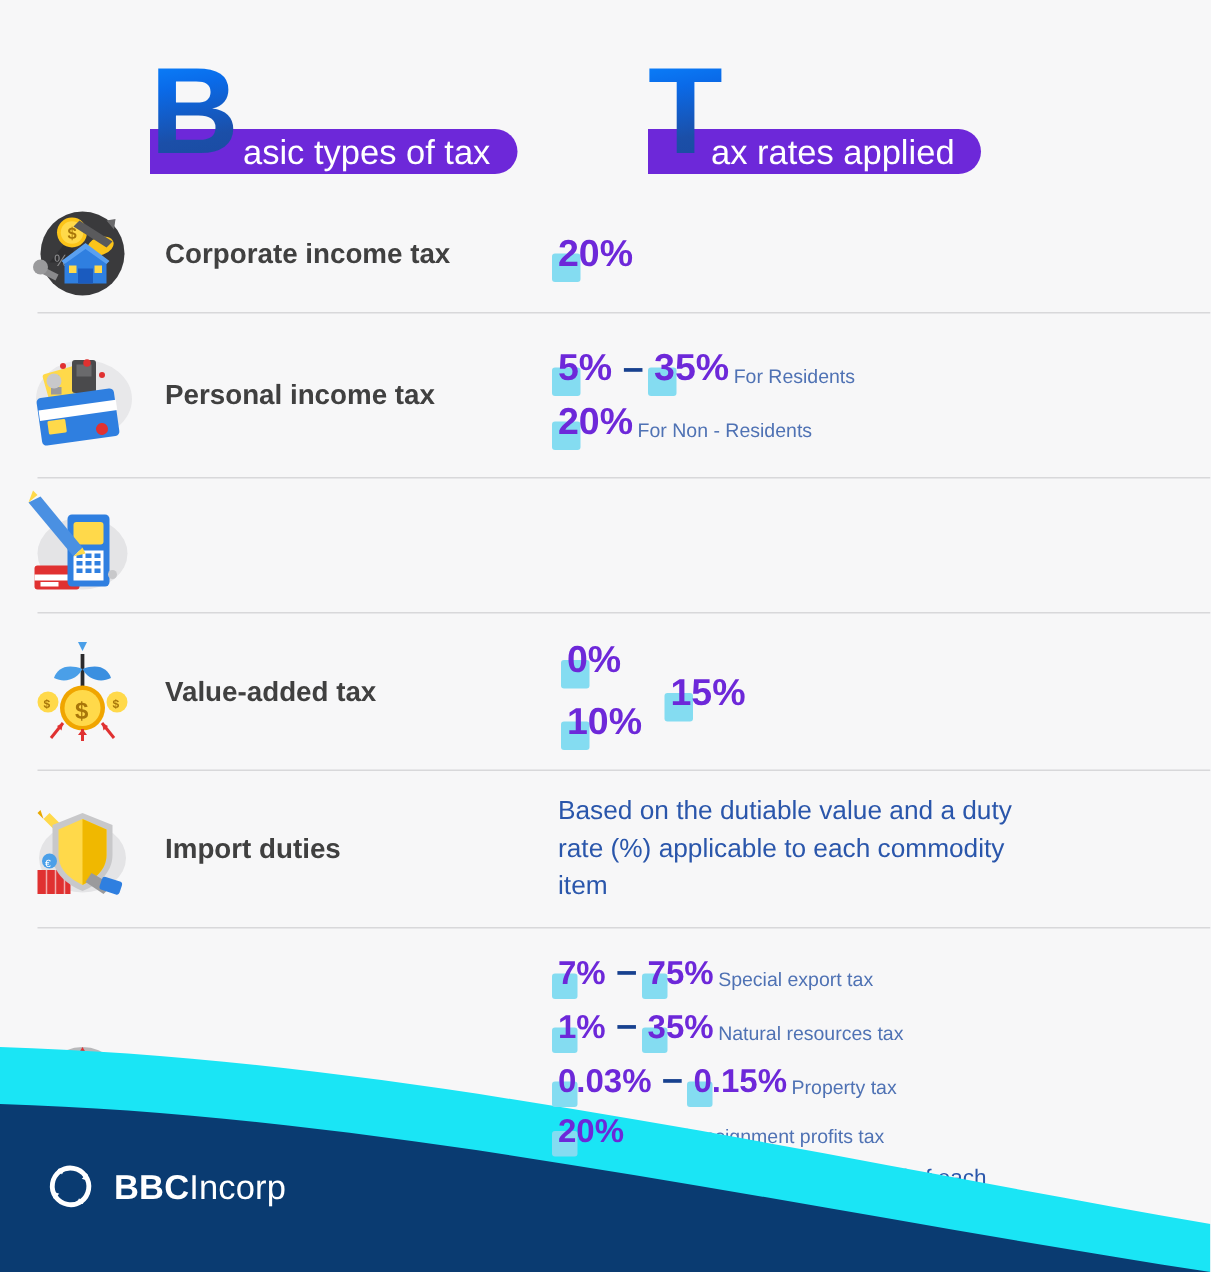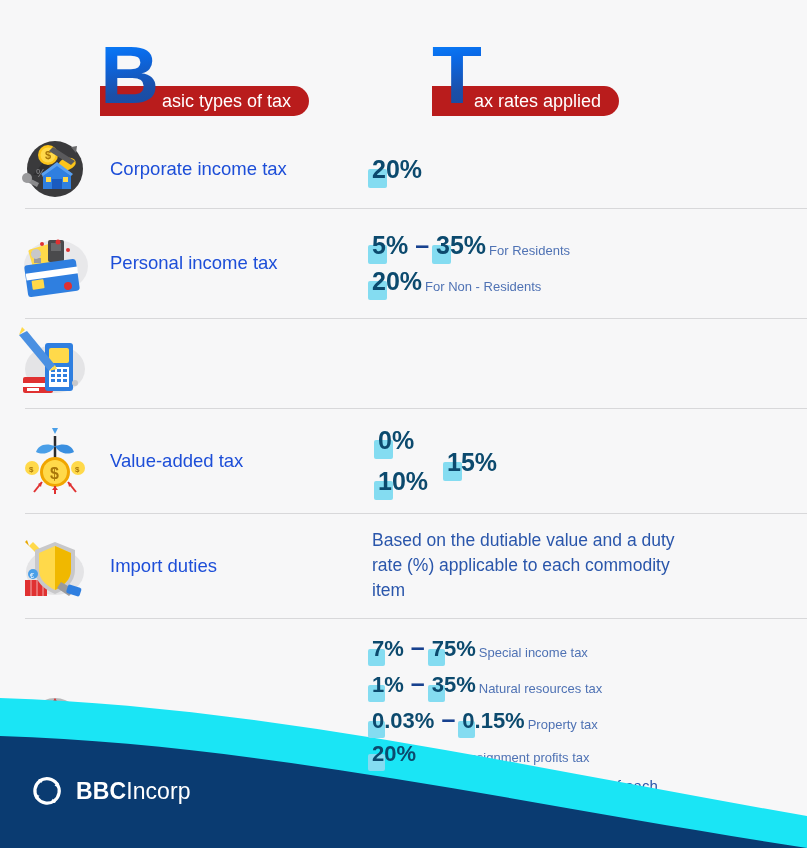--- a/index.html
+++ b/index.html
@@ -31,24 +31,24 @@
     -webkit-background-clip: text;
     background-clip: text;
     color: transparent;
     z-index: 3;
   }
 
   .pill {
     position: absolute;
     top: 48px;
     height: 30px;
-    background: #b91c1c;
+    background: #6d28d9;
     border-radius: 0 16px 16px 0;
     color: #ffffff;
-    font-size: 18px;
+    font-size: 23px;
     line-height: 30px;
     z-index: 2;
     white-space: nowrap;
   }
   .head-block.left  .pill { left: 0; padding: 0 18px 0 62px; }
   .head-block.right .pill { left: 0; padding: 0 18px 0 42px; }
 
   
   .rows { position: relative; }
 
@@ -70,34 +70,35 @@
     width: 110px;
     min-width: 110px;
     display: flex;
     justify-content: center;
     align-items: center;
   }
   .label-cell {
     width: 262px;
     min-width: 262px;
     font-size: 18.5px;
-    color: #1d4ed8;
+    color: #404040;
+    font-weight: bold;
   }
   .value-cell {
     flex: 1;
     padding-right: 16px;
   }
 
   
   .pct {
     position: relative;
     display: inline-block;
     font-size: 25px;
     font-weight: bold;
-    color: #0c4a6e;
+    color: #6d28d9;
     line-height: 1;
     z-index: 1;
     white-space: nowrap;
   }
   .pct::before {
     content: "";
     position: absolute;
     left: -4px;
     bottom: -6px;
     width: 19px;
@@ -364,21 +365,21 @@
         <path d="M36 8 L33 13 L39 13 Z" fill="#e03131"></path>
         <path d="M36 64 L33 59 L39 59 Z" fill="#2f7fe0"></path>
       </svg>
     </div>
     <div class="label-cell">Other types of tax</div>
     <div class="value-cell">
       <div class="rateline">
         <span class="pct small">7%</span>
         <span class="dash">–</span>
         <span class="pct small">75%</span>
-        <span class="note">Special income tax</span>
+        <span class="note">Special export tax</span>
       </div>
       <div class="rateline">
         <span class="pct small">1%</span>
         <span class="dash">–</span>
         <span class="pct small">35%</span>
         <span class="note">Natural resources tax</span>
       </div>
       <div class="rateline">
         <span class="pct small">0.03%</span>
         <span class="dash">–</span>

